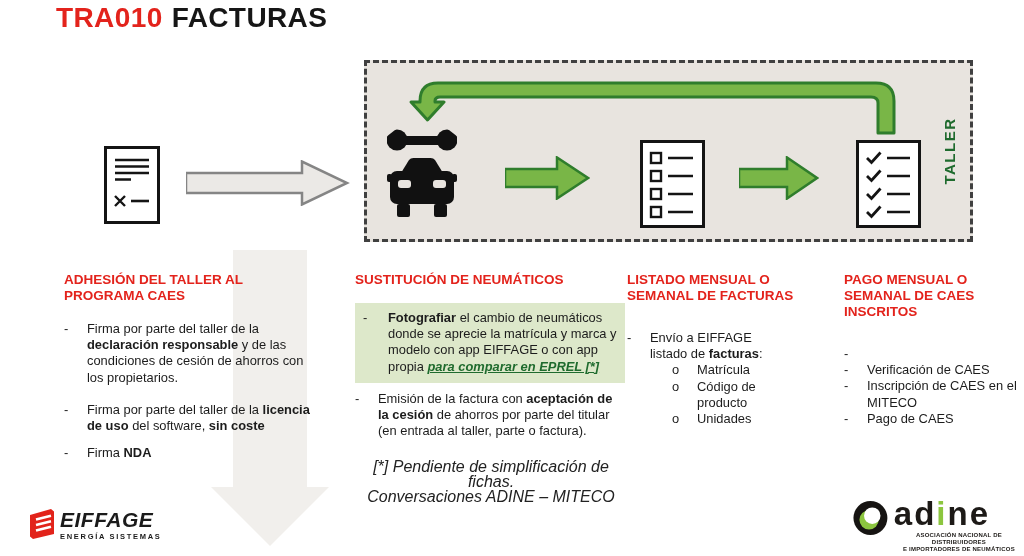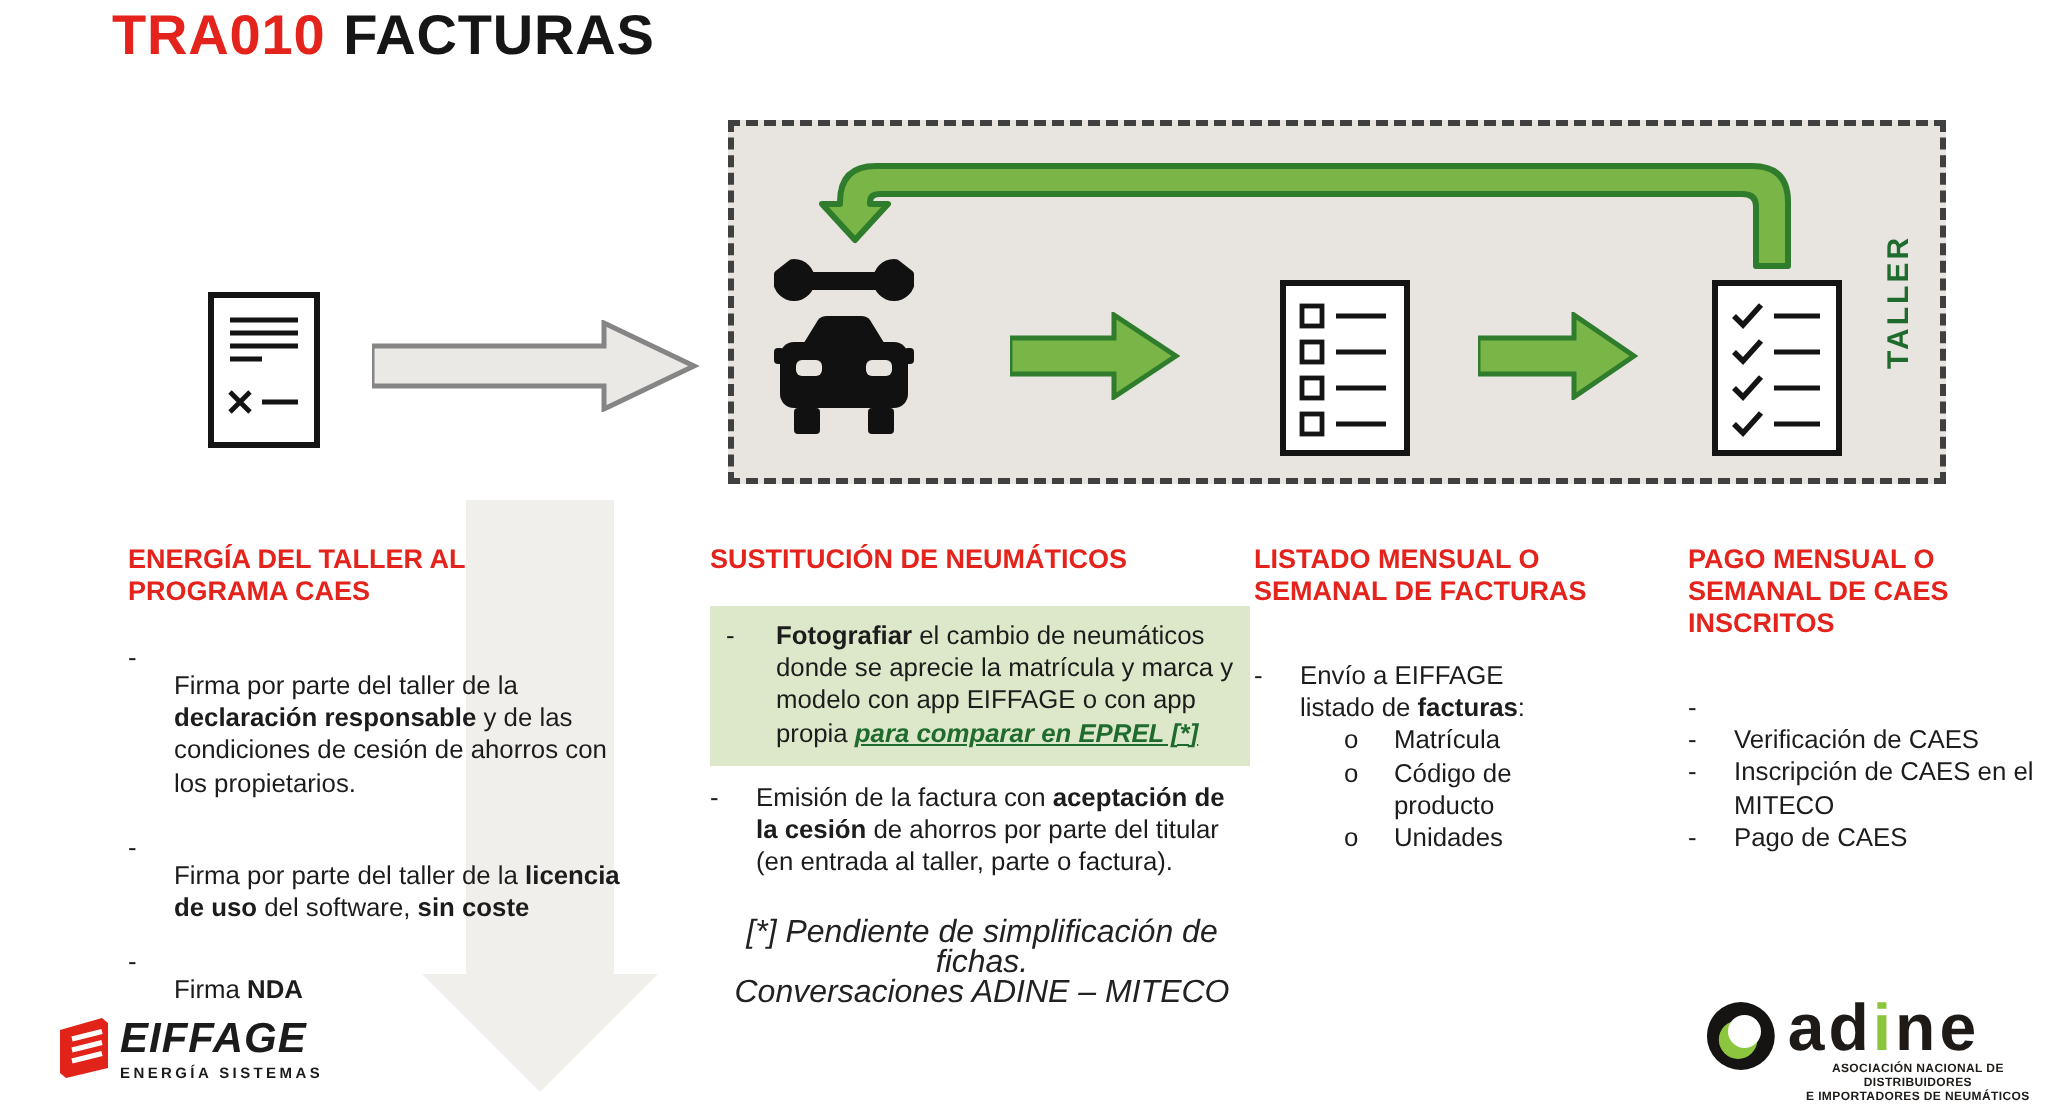--- a/index.html
+++ b/index.html
@@ -37,21 +37,21 @@
   .col{position:absolute;top:272px;font-size:12.9px;line-height:16.2px;}
   .heading{margin:0;color:#E3231C;font-weight:700;font-size:13.5px;line-height:16px;}
   .bullet{display:flex;}
   .dash{width:23px;flex:none;}
   .btxt{margin:0;}
   .b{font-weight:700;text-align:center;}
   .lnk{font-weight:700;font-style:italic;text-decoration:underline;color:#1F6B2E;}
 
   .col-adhesion{left:64px;width:248px;}
   .col-adhesion .heading{width:222px;}
-  .col-adhesion .btxt{width:224px;margin-top:14px;}
+  .col-adhesion .btxt{width:224px;}
   .col-adhesion .b1{margin-top:17px;}
   .col-adhesion .b2{margin-top:16px;}
   .col-adhesion .b3{margin-top:11px;}
 
   .col-sustitucion{left:355px;width:272px;}
   .hl{background:#DDE8CA;width:270px;box-sizing:border-box;padding:7px 2px 8px 8px;margin-top:15px;}
   .hl .dash{width:25px;}
   .hl .btxt{width:233px;}
   .col-sustitucion .b2{margin-top:8px;}
   .col-sustitucion .b2 .btxt{width:248px;}
@@ -151,21 +151,21 @@
         <path d="M11 54 l4.5 4.5 l9 -10"></path>
           <path d="M11 72 l4.5 4.5 l9 -10"></path>
       </g>
       <path d="M31 18 H54 M31 36 H54 M31 54 H54 M31 72 H54" stroke="#141414" stroke-width="2.6"></path>
     </svg>
 
     <div class="taller">TALLER</div>
   </div>
 
   <section class="col col-adhesion">
-    <h3 class="heading">ENERGÍA DEL TALLER AL PROGRAMA CAES</h3>
+    <h3 class="heading">ADHESIÓN DEL TALLER AL PROGRAMA CAES</h3>
     <div class="bullet b1">
       <span class="dash">-</span>
       <p class="btxt"><span>Firma por parte del taller de la </span><span class="b">declaración responsable</span><span> y de las condiciones de cesión de ahorros con los propietarios.</span></p>
     </div>
     <div class="bullet b2">
       <span class="dash">-</span>
       <p class="btxt"><span>Firma por parte del taller de la </span><span class="b">licencia de uso</span><span> del software, </span><span class="b">sin coste</span></p>
     </div>
     <div class="bullet b3">
       <span class="dash">-</span>

